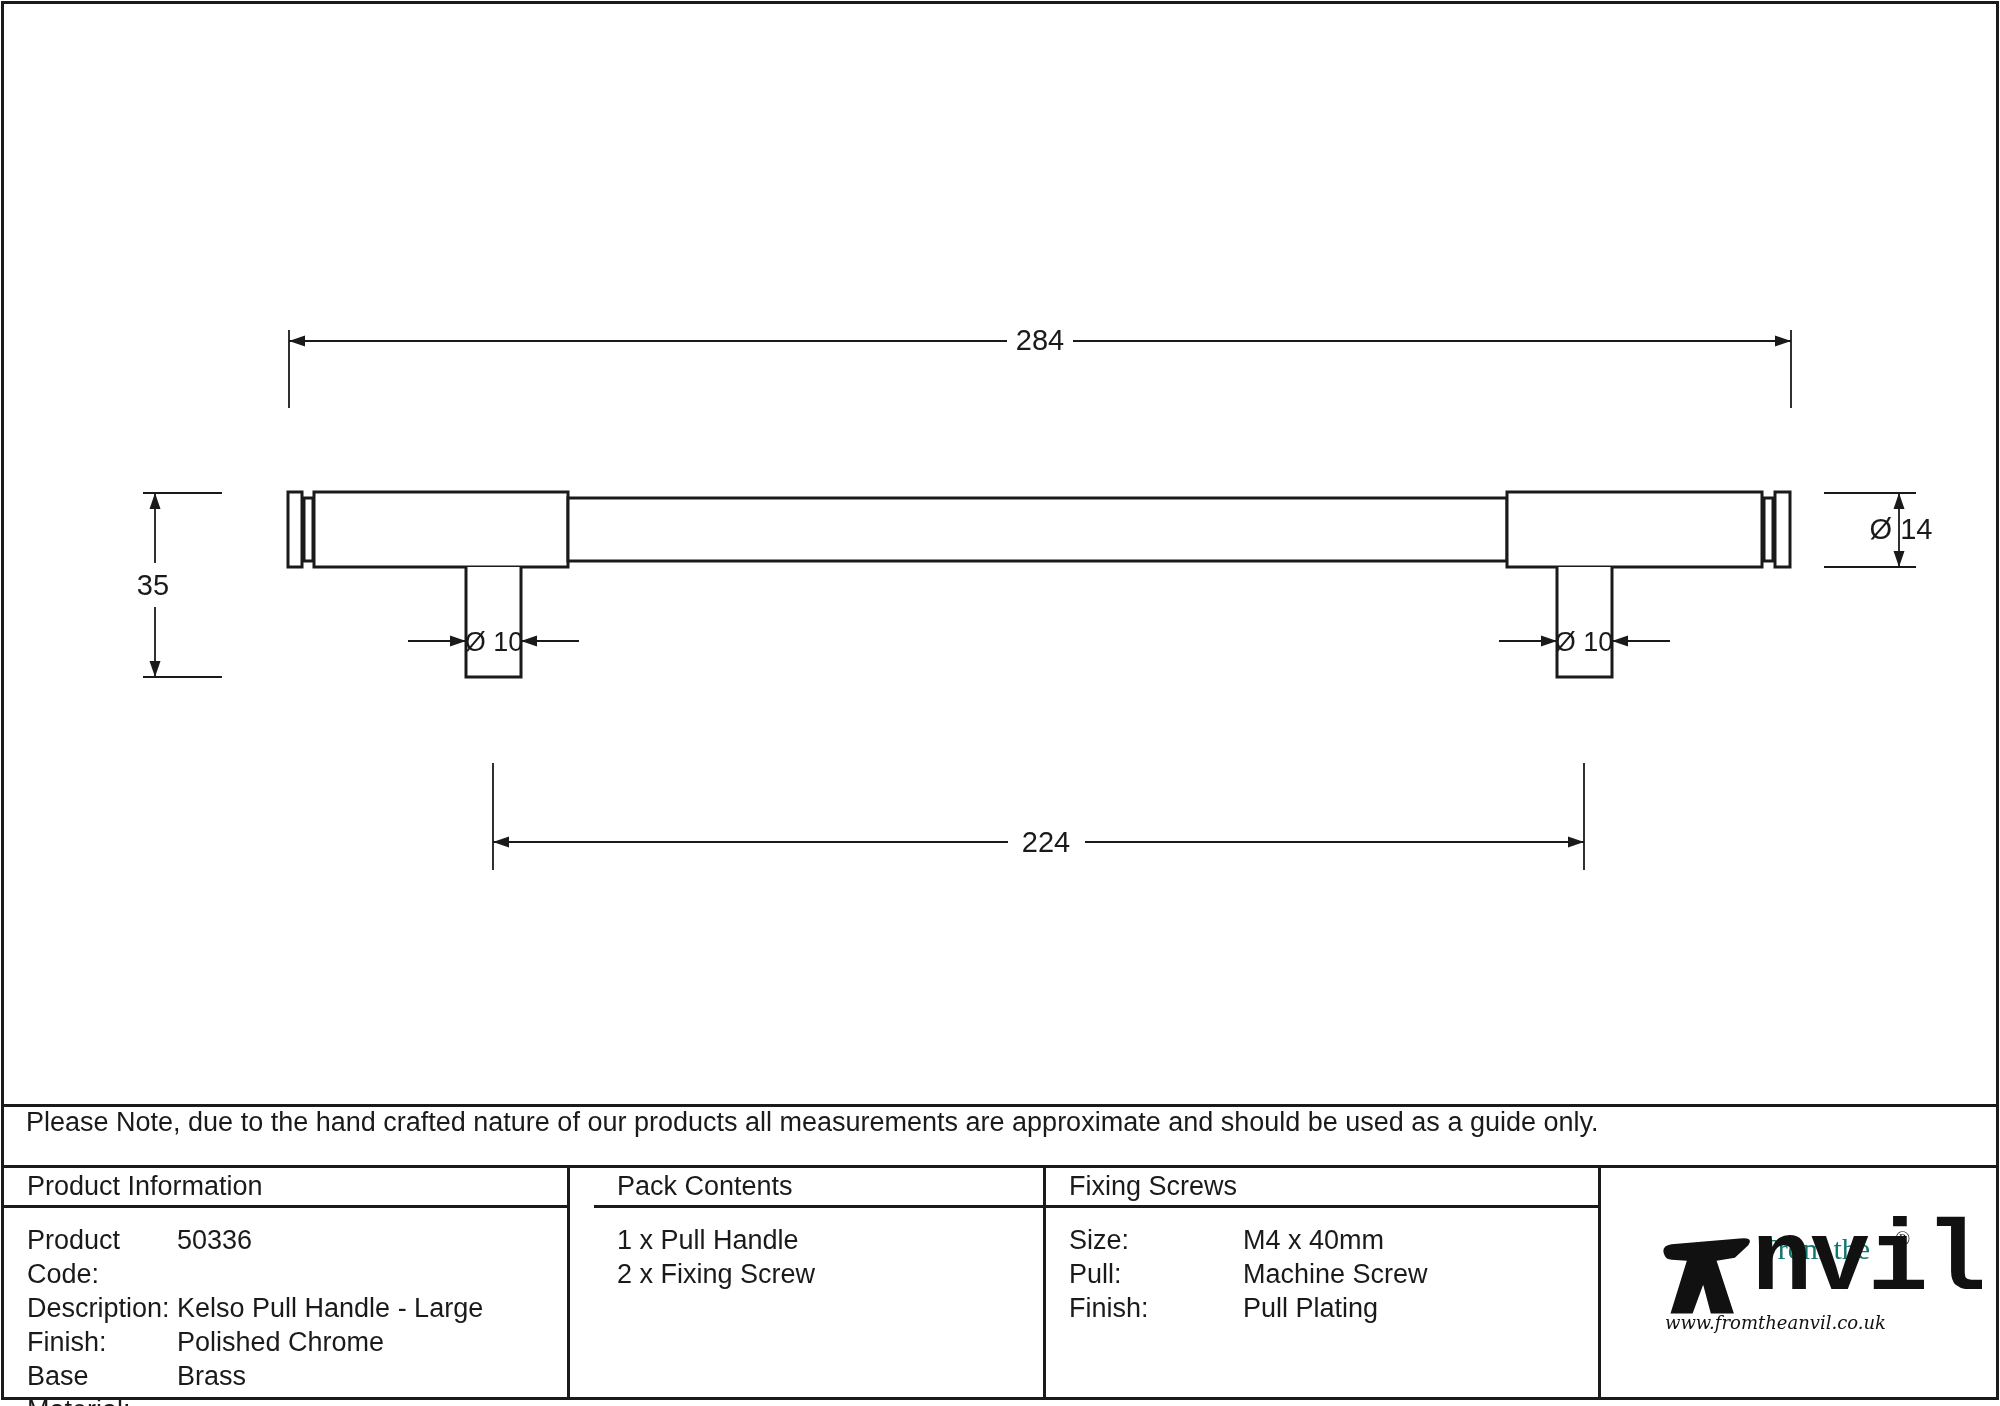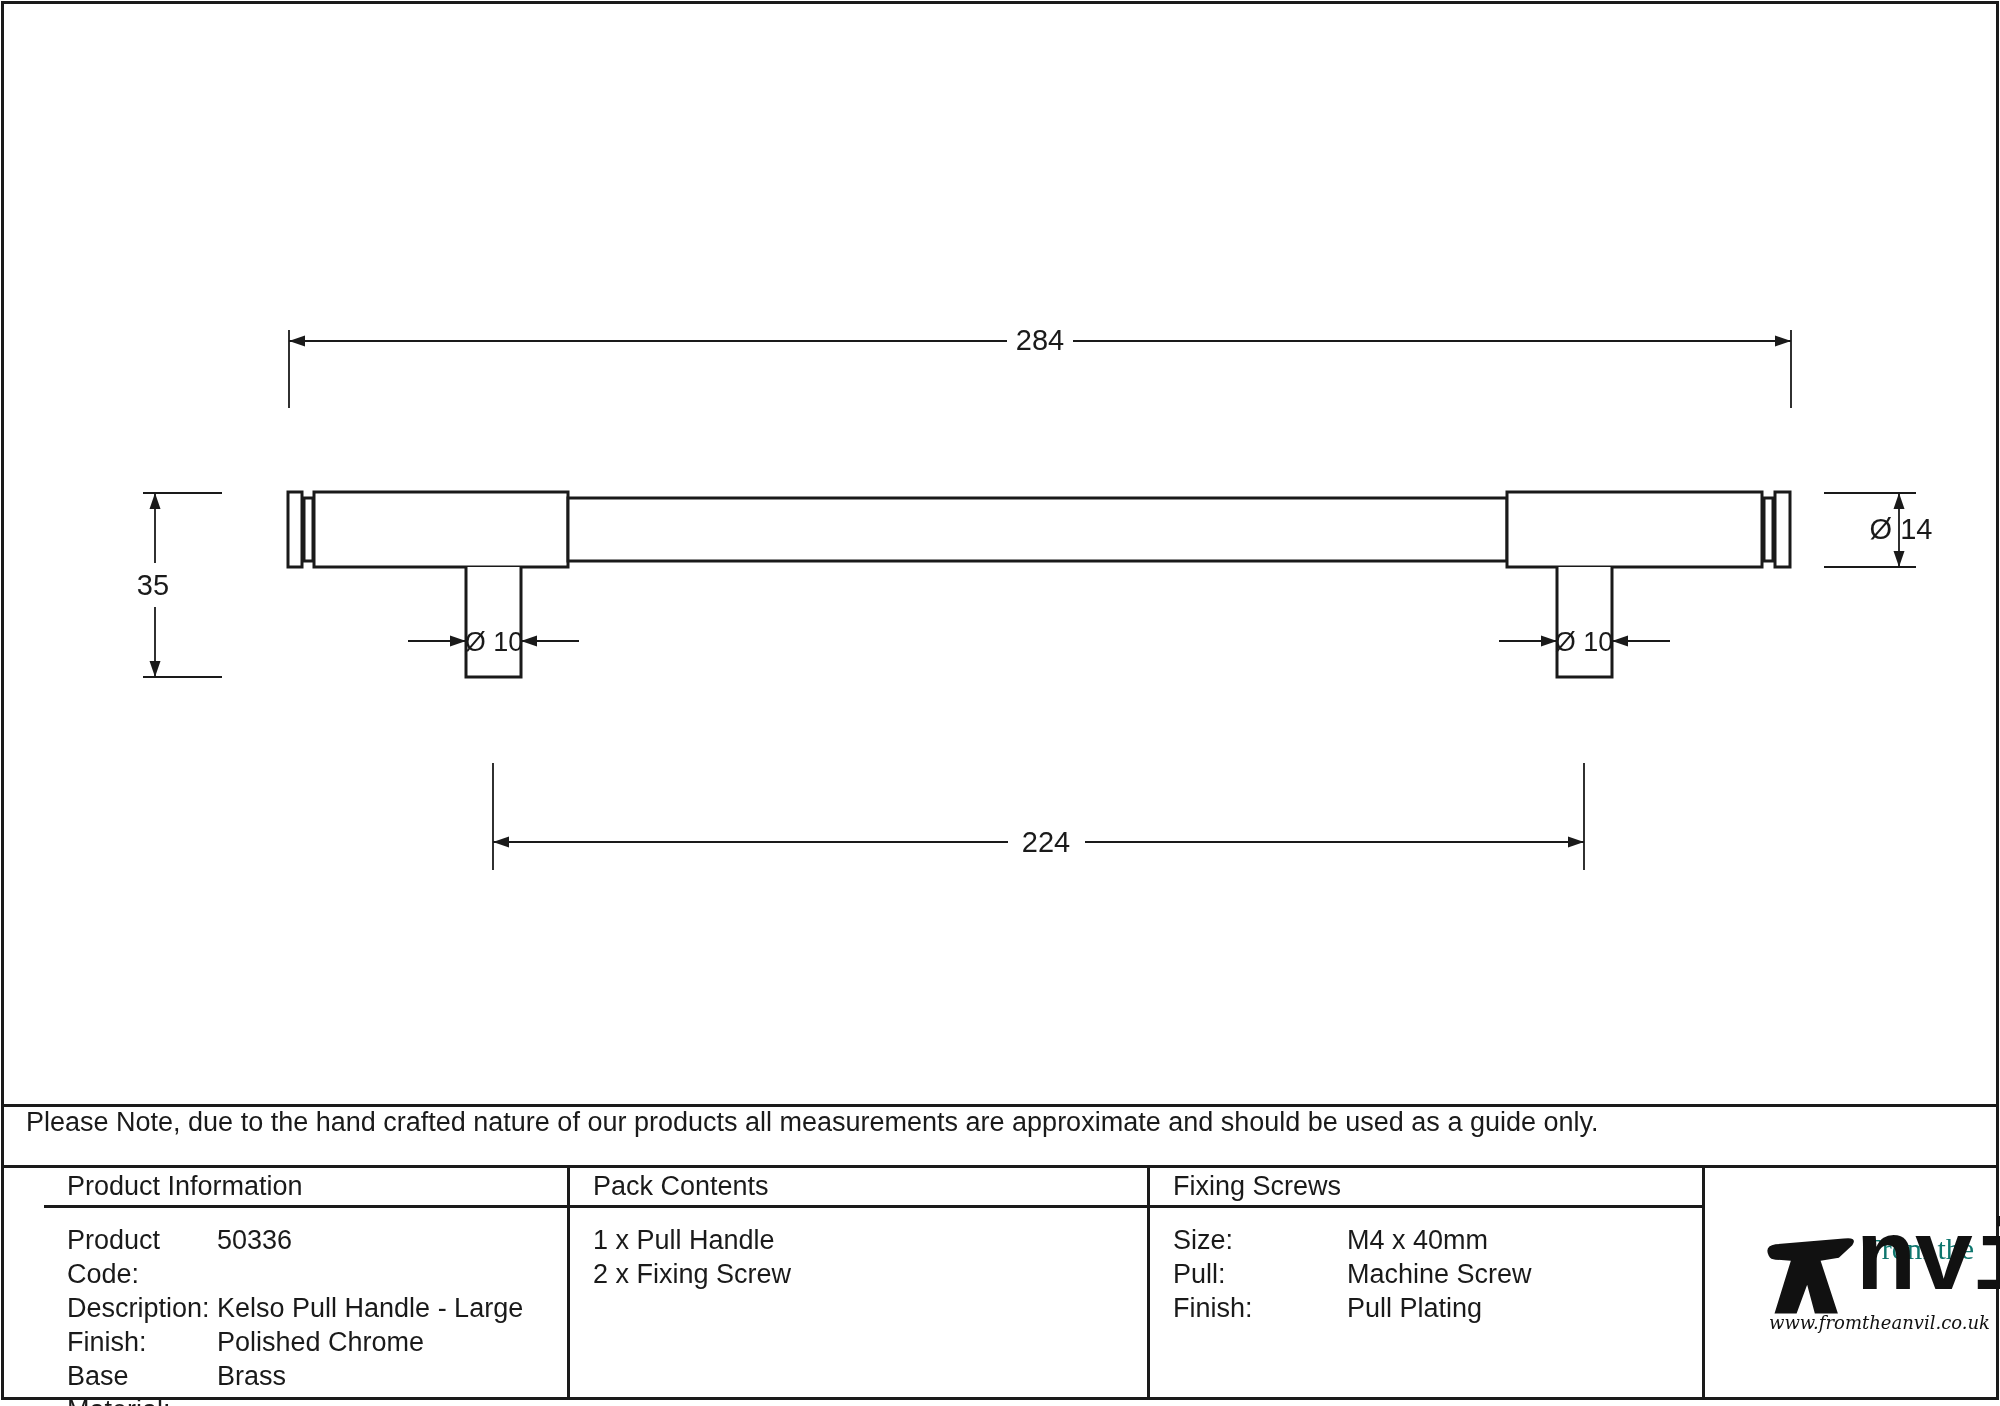--- a/index.html
+++ b/index.html
@@ -25,22 +25,22 @@
 
   
   .spec-table{
     position:absolute;left:4px;right:4px;top:1165px;height:232px;
     border-top:3px solid #1a1a1a;
     display:flex;flex-direction:row;
     font-size:27px;
   }
   .col{box-sizing:border-box;height:100%;}
   .col.bordered{border-right:3px solid #1a1a1a;}
-  .col-1{width:566px;padding-left:40px;}
-  .col-2{width:580px;}
+  .col-1{width:566px;}
+  .col-2{width:476px;padding-left:24px;}
   .col-3{width:555px;}
   .col-4{flex:1;position:relative;}
   .cell-header{
     box-sizing:border-box;height:40px;
     border-bottom:3px solid #1a1a1a;
     display:flex;align-items:center;
     padding-left:23px;
   }
   .cell-body{padding:15px 0 0 23px;line-height:34px;}
   .kv-row{display:flex;}

